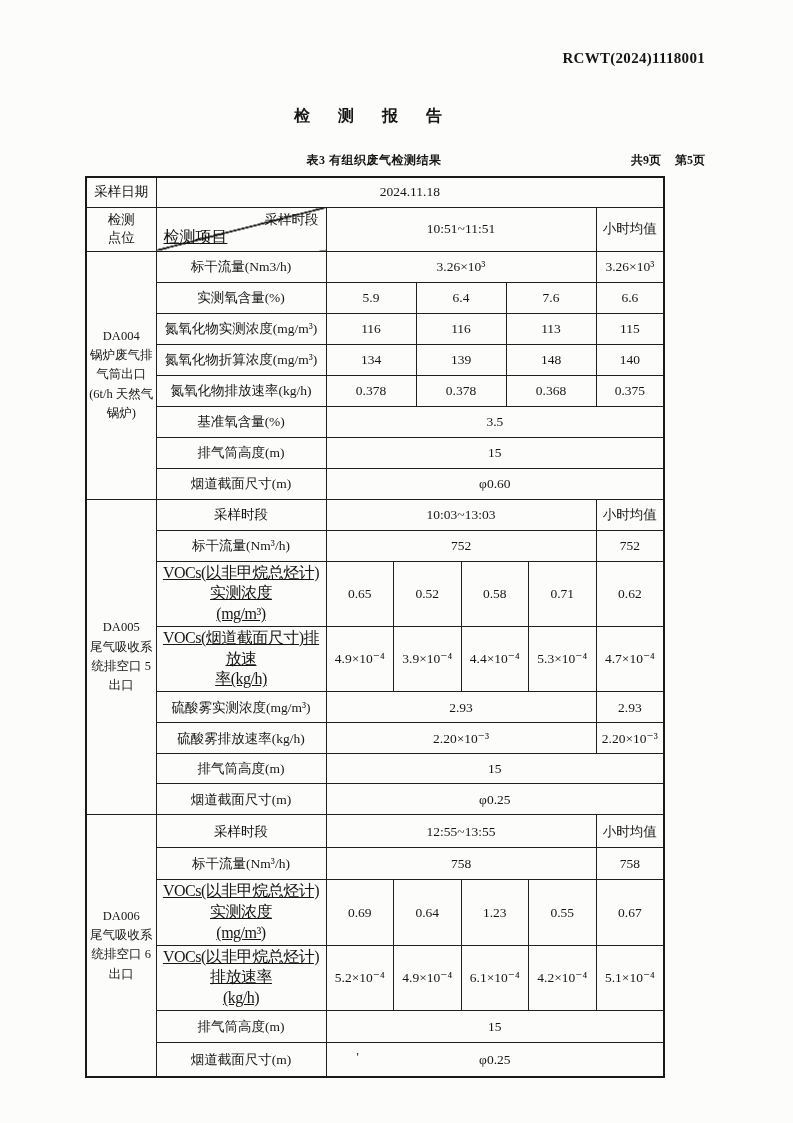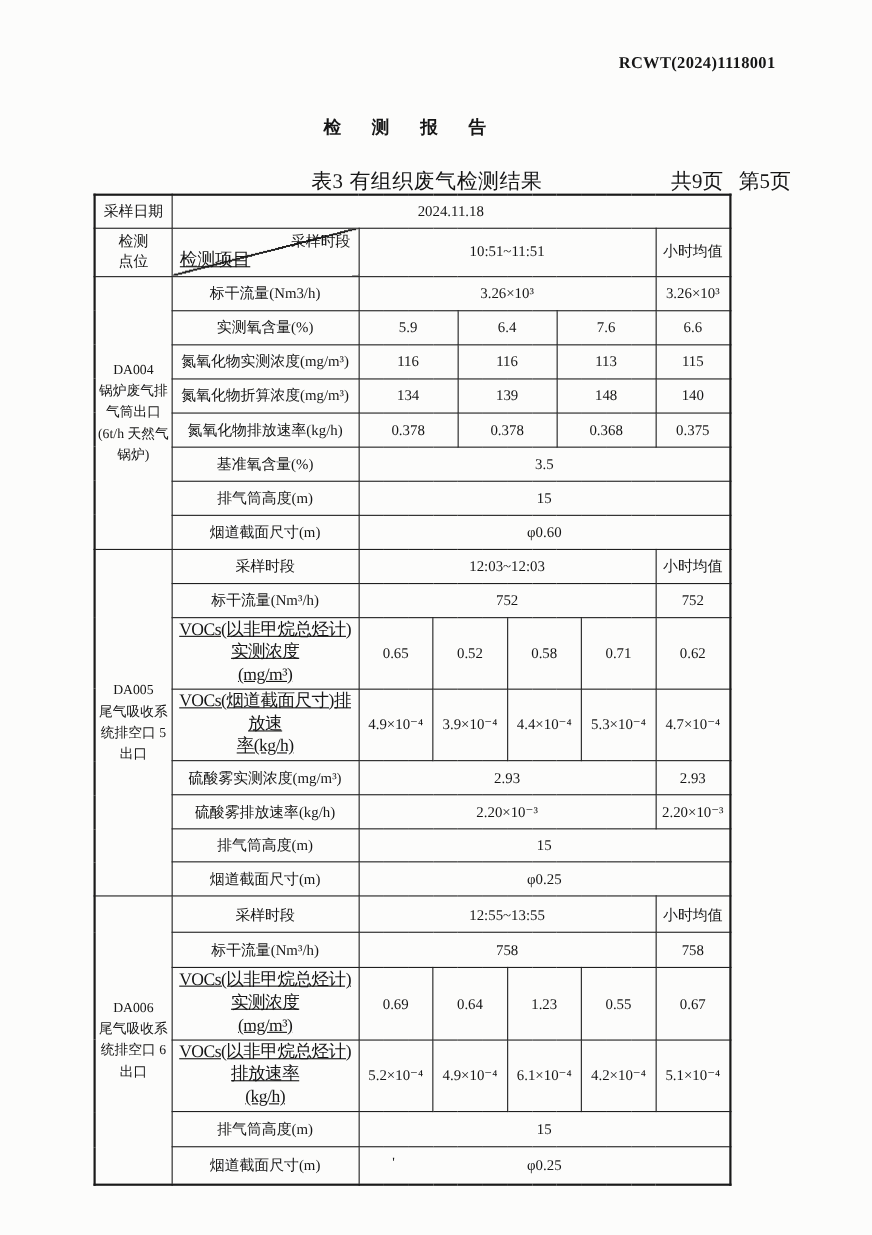--- a/index.html
+++ b/index.html
@@ -39,25 +39,25 @@
     left: 85px;
     width: 578px;
     text-align: center;
     font-size: 16px;
     font-weight: bold;
     letter-spacing: 12px;
   }
   .caption-row {
     position: absolute;
     top: 152px;
-    left: 99px;
+    left: 85px;
     width: 620px;
     height: 22px;
-    font-size: 19px;
-    font-weight: normal;
+    font-size: 12px;
+    font-weight: bold;
   }
   .caption {
     position: absolute;
     left: 0;
     width: 578px;
     text-align: center;
     letter-spacing: 0.5px;
   }
   .page-info { position: absolute; right: 0; top: 0; white-space: nowrap; margin-left: 44px; }
   .page-info .pnum { margin-left: 14px; }
@@ -210,21 +210,21 @@
         <td class="lbl">烟道截面尺寸(m)</td>
         <td colspan="13">φ0.60</td>
       </tr>
 
       <tr class="rh31">
         <td class="pt" rowspan="8">DA005
 尾气吸收系
 统排空口 5
 出口</td>
         <td class="lbl">采样时段</td>
-        <td colspan="12">12:03~12:03</td>
+        <td colspan="12">10:03~13:03</td>
         <td>小时均值</td>
       </tr>
       <tr class="rh31">
         <td class="lbl">标干流量(Nm³/h)</td>
         <td colspan="12">752</td>
         <td>752</td>
       </tr>
       <tr class="rh44">
         <td class="lbl sm">VOCs(以非甲烷总烃计)实测浓度
 (mg/m³)</td>

